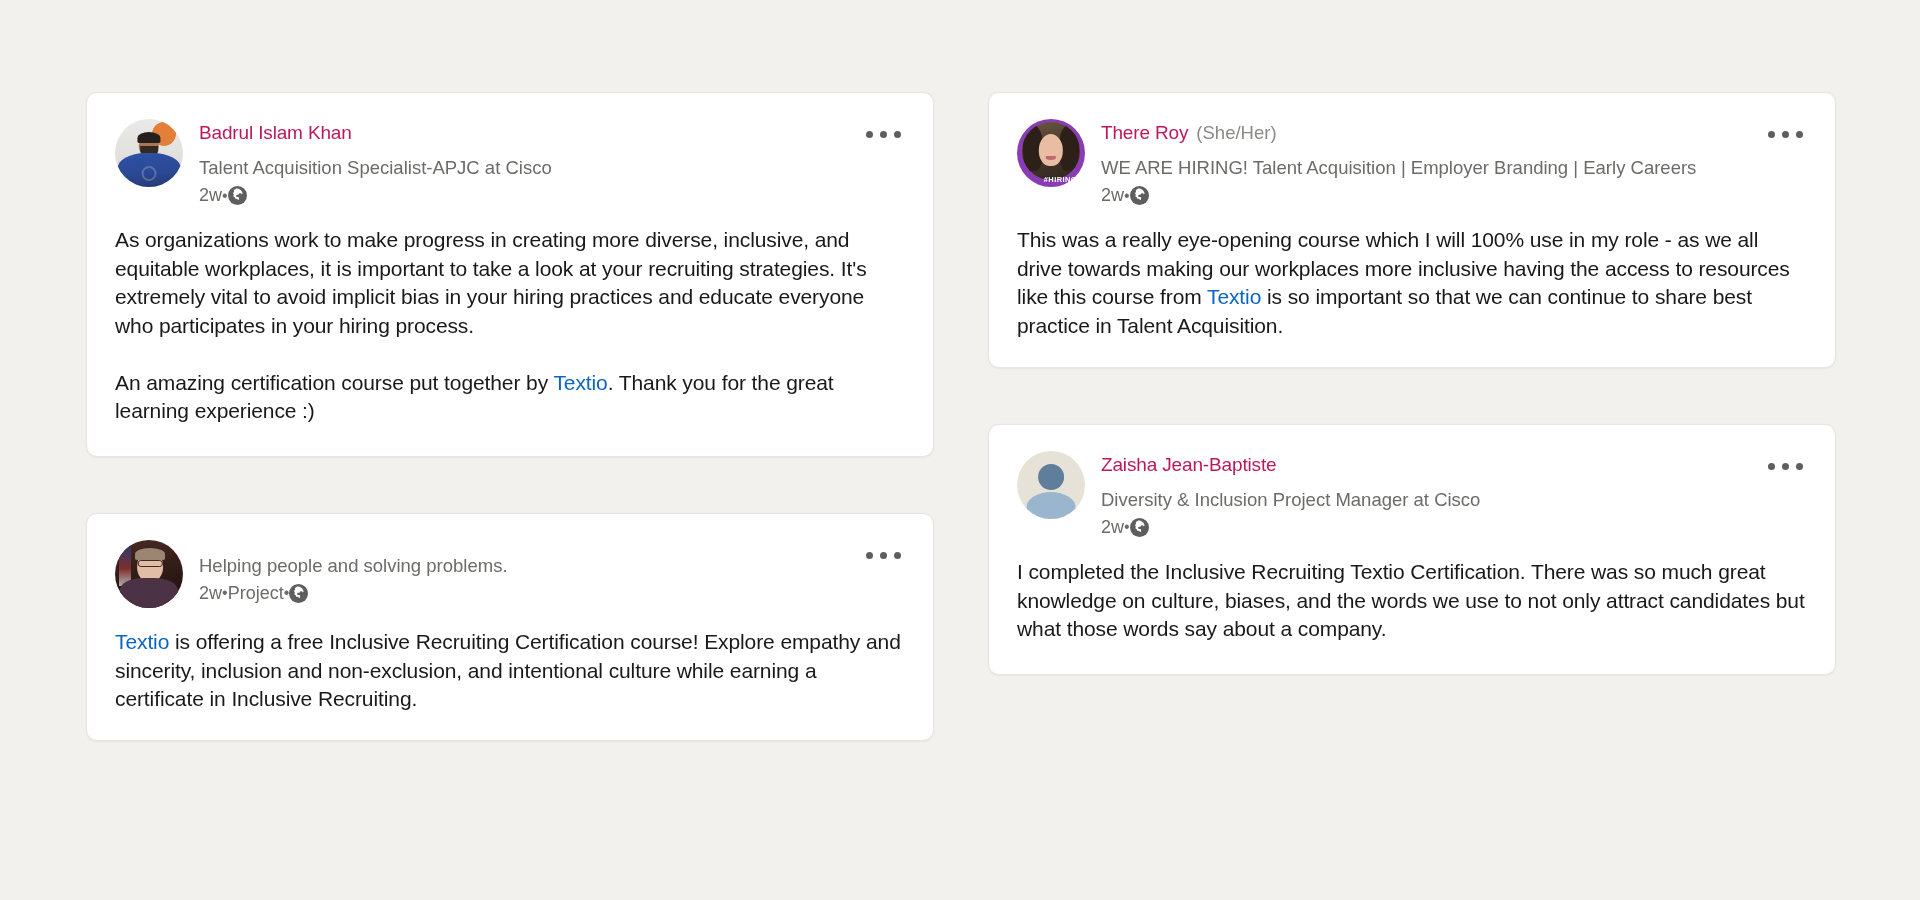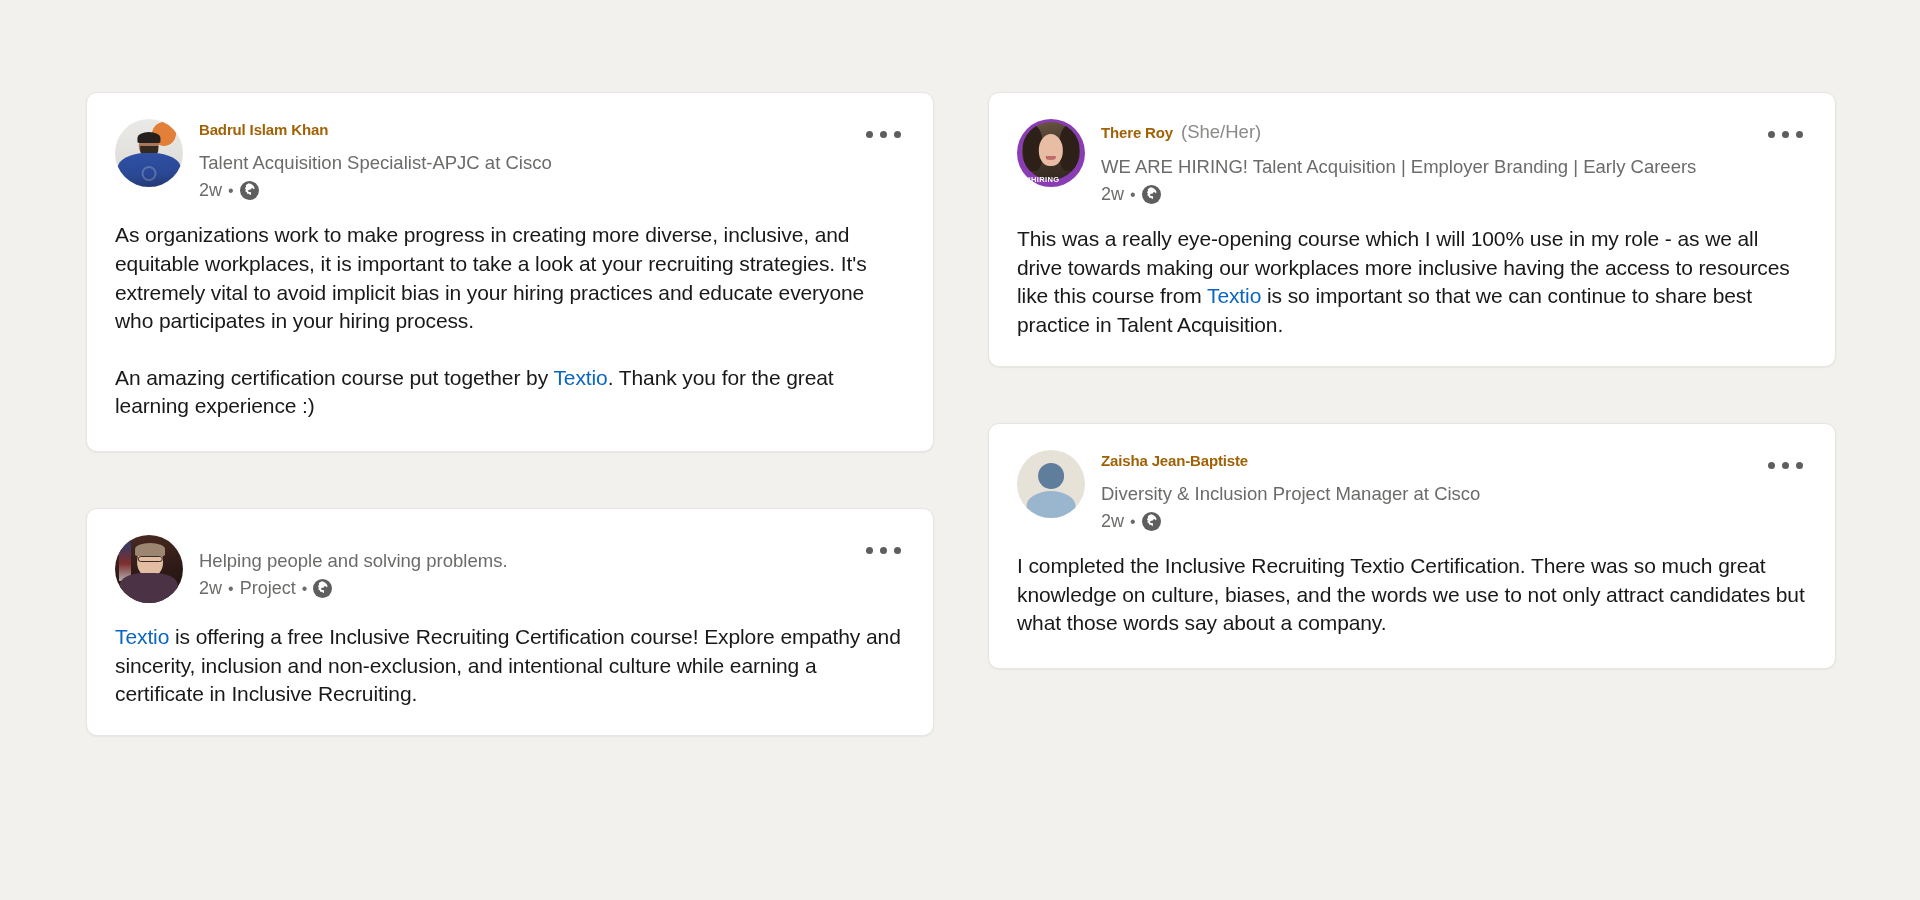--- a/index.html
+++ b/index.html
@@ -109,22 +109,22 @@
   
   .av-frame {
     position: absolute;
     inset: 0;
     border-radius: 50%;
     background: #8a3cb4;
     z-index: 0;
   }
   .av-frame-label {
     position: absolute;
-    left: 0; right: 16px; bottom: 3px;
-    text-align: center;
+    left: 0; right: 8px; bottom: 3px;
+    text-align: right;
     font-size: 7.5px;
     font-weight: bold;
     color: #ffffff;
     letter-spacing: .4px;
     z-index: 3;
     pointer-events: none;
   }
   .avatar.inset {
     position: absolute;
     left: 5px; top: 3px;
@@ -216,42 +216,41 @@
   
   .header-text { min-width: 0; padding-top: 2px; }
 
   .name-line {
     display: flex;
     align-items: baseline;
     gap: 8px;
     flex-wrap: wrap;
   }
   .author-name {
-    font-size: 15px;
-    font-weight: bold;
-    color: #a16207;
+    font-size: 19px;
+    font-weight: normal;
+    color: #be185d;
     letter-spacing: -0.15px;
     line-height: 1.22;
   }
   .pronouns {
     font-size: 18.5px;
     color: #8a8a88;
     line-height: 1.2;
   }
   .headline {
     font-size: 18.5px;
     color: #6b6b69;
     line-height: 1.35;
     margin-top: 12px;
     white-space: nowrap;
   }
   .meta-line {
     display: flex;
     align-items: center;
-    gap: 6px;
     margin-top: 4px;
     font-size: 18px;
     color: #6b6b69;
   }
   .meta-dot { color: #6b6b69; font-size: 16px; line-height: 1; }
   .globe-icon {
     display: inline-flex;
     width: 19px; height: 19px;
     flex: 0 0 auto;
   }

